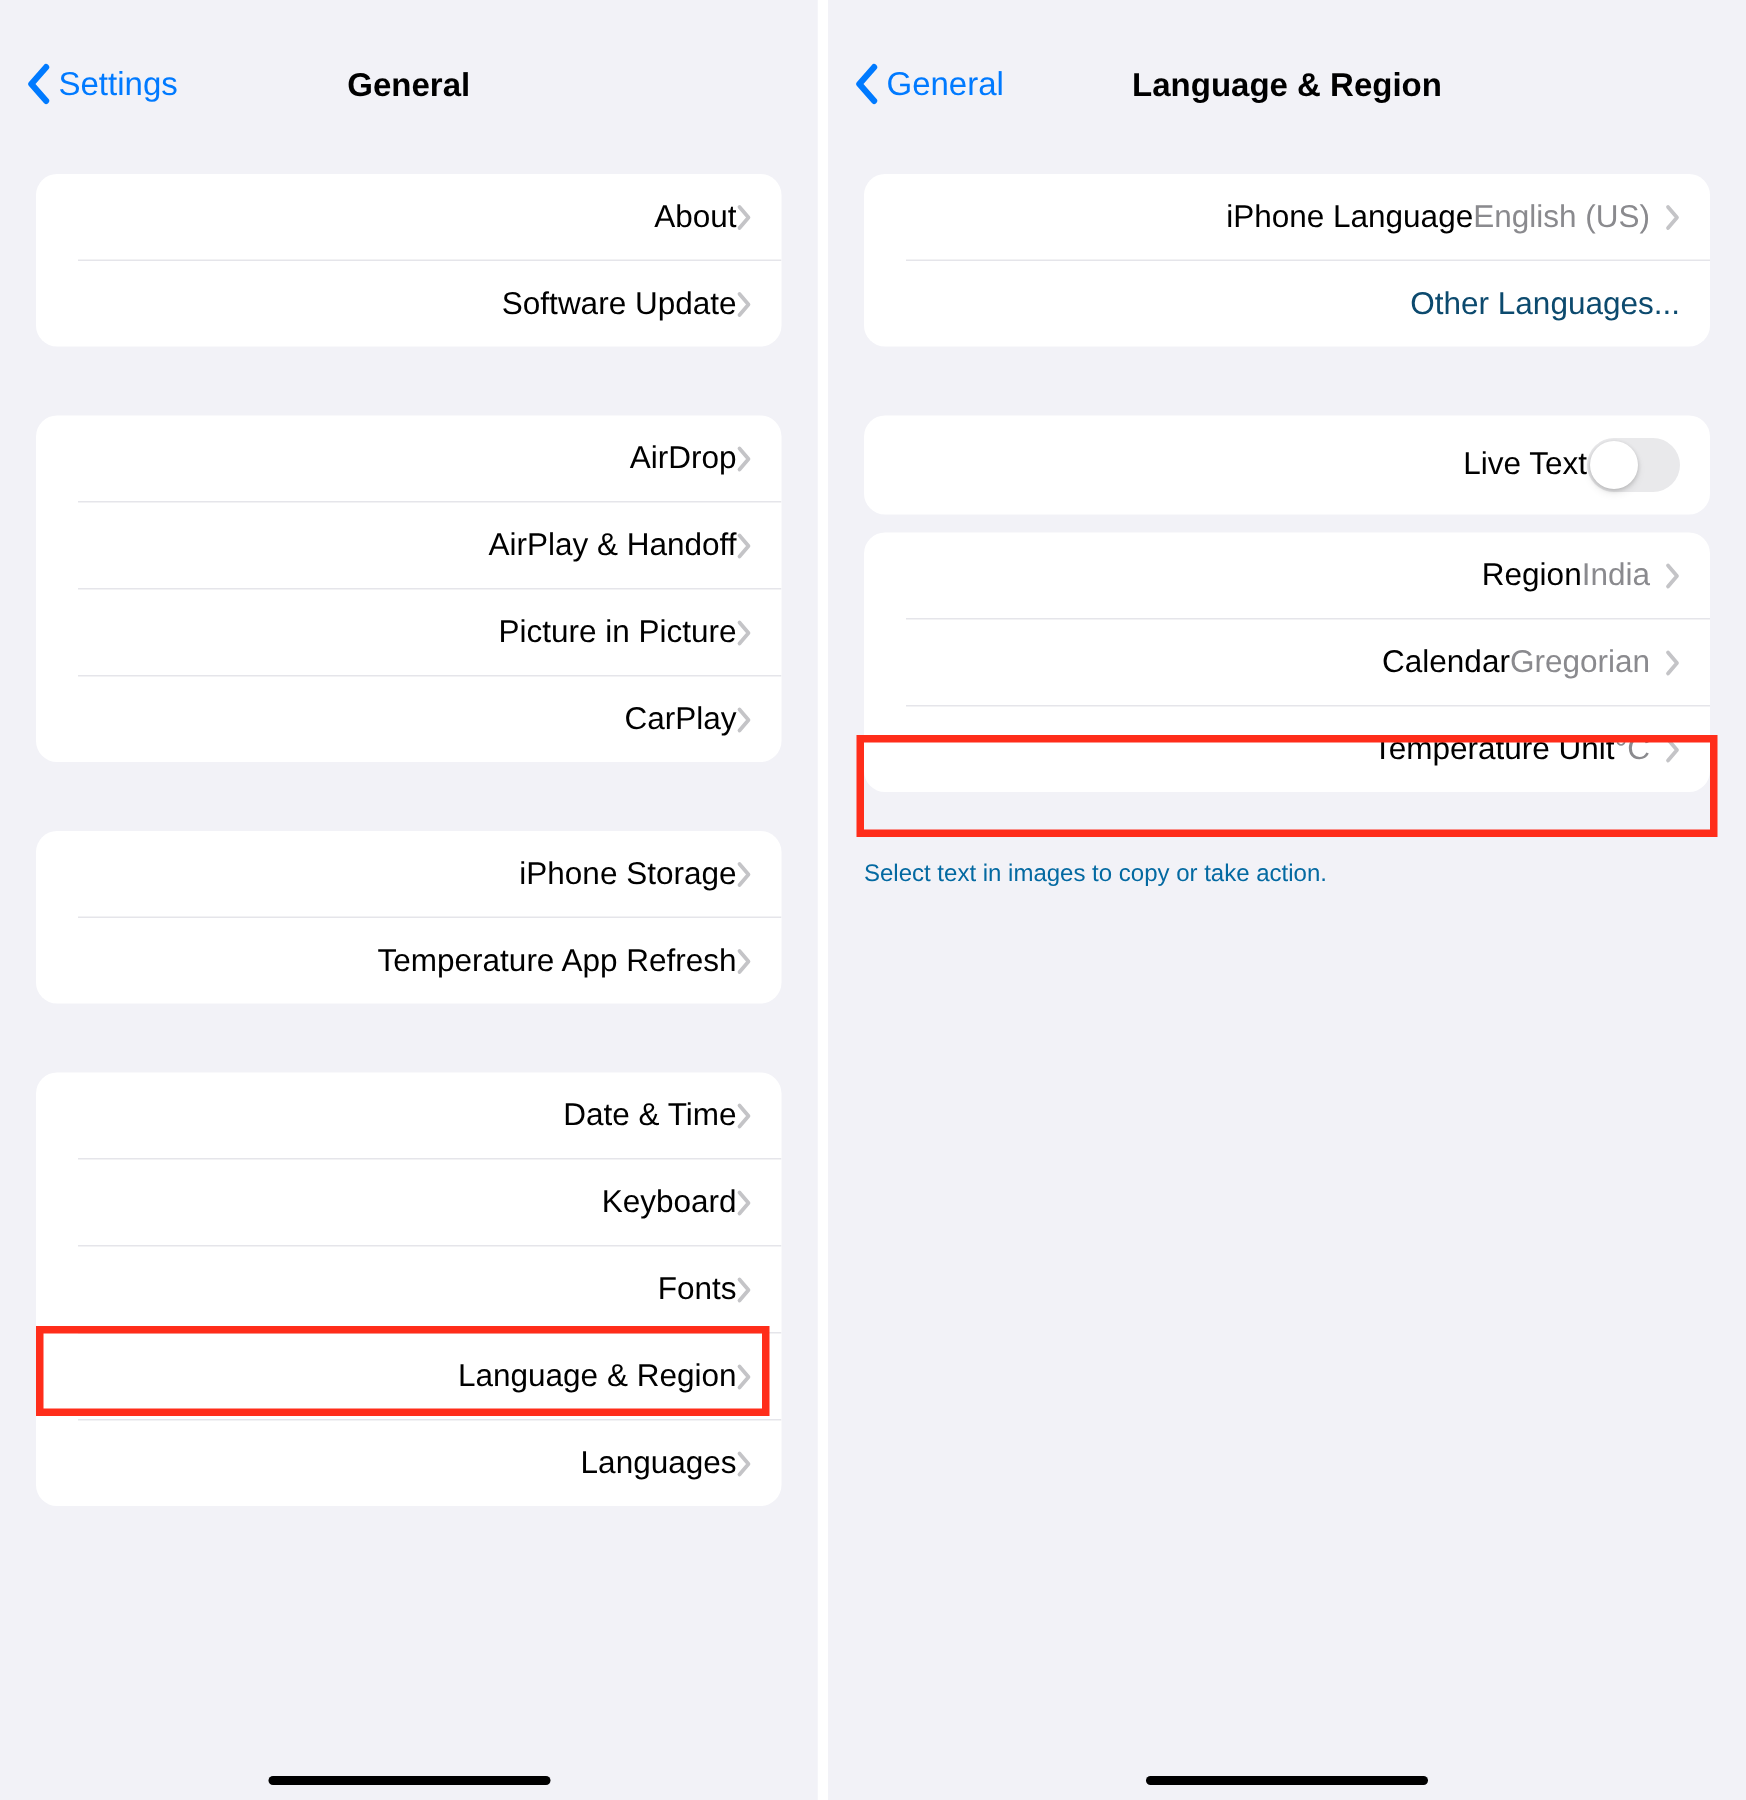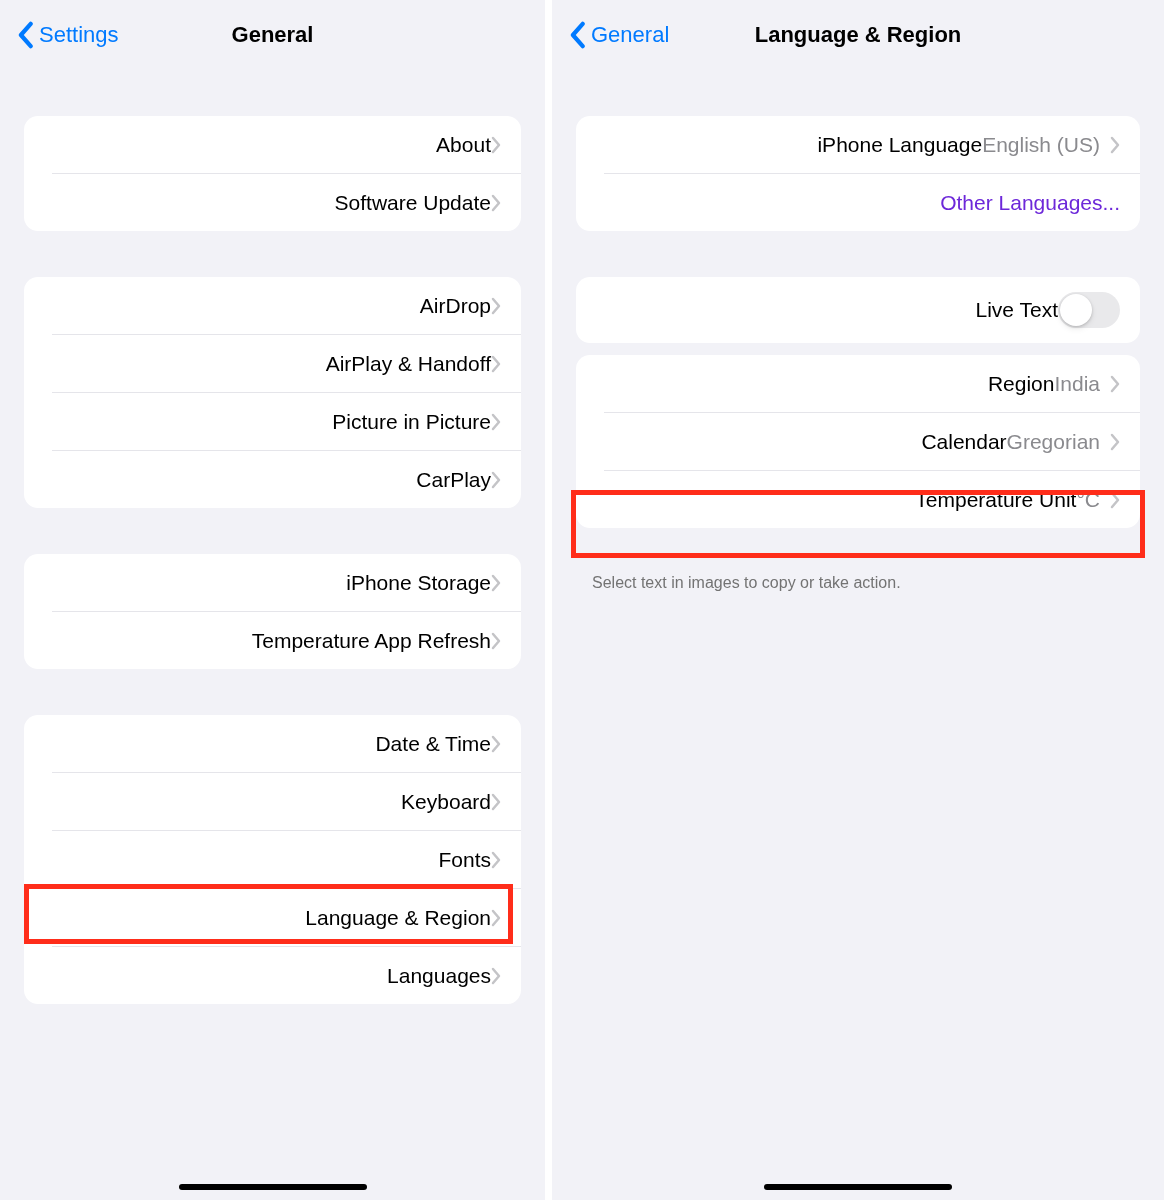--- a/index.html
+++ b/index.html
@@ -24,23 +24,23 @@
     background: #ffffff;
     flex-shrink: 0;
   }
   #screen-left { margin-left: 0; }
   #screen-right { margin-left: 0; }
 
   
   .nav {
     height: 70px;
     display: flex;
-    align-items: center;
+    align-items: flex-end;
     position: relative;
-    padding: 12px 18px;
+    padding: 0 18px;
   }
   .nav-back {
     display: flex;
     align-items: center;
     gap: 4px;
     color: #007aff;
     font-size: 22px;
     cursor: pointer;
   }
   .nav-back svg { width: 17px; height: 28px; }
@@ -68,21 +68,21 @@
     align-items: center;
     padding: 0 20px 0 28px;
     font-size: 21px;
     color: #000;
     cursor: pointer;
     position: relative;
     text-align: right;
   }
   .row .label { flex: 1; }
   .row .value { color: #8a8a8e; font-size: 21px; margin-right: 10px; }
-  .row.link .label { color: #6d28d9; }
+  .row.link .label { color: #0c4a6e; }
   .sep {
     height: 1px;
     background: #e5e5ea;
     margin-left: 28px;
   }
   .chev { width: 10px; height: 18px; flex-shrink: 0; }
   .chev path { stroke: #c4c4c7; stroke-width: 2.5; fill: none; stroke-linecap: round; stroke-linejoin: round; }
 
   
   .hl {
@@ -104,22 +104,22 @@
     position: absolute;
     width: 32px; height: 32px;
     background: #fff;
     border-radius: 50%;
     top: 2px; left: 2px;
     box-shadow: 0 1px 3px rgba(0,0,0,0.18), 0 3px 6px rgba(0,0,0,0.08);
   }
 
   .footer-text {
     font-size: 16px;
-    color: #737373;
-    margin: 0 40px;
+    color: #0369a1;
+    margin: 0 24px;
   }
 
   .home-indicator {
     position: absolute;
     bottom: 10px;
     left: 50%;
     transform: translateX(-50%);
     width: 188px;
     height: 6px;
     background: #000;

